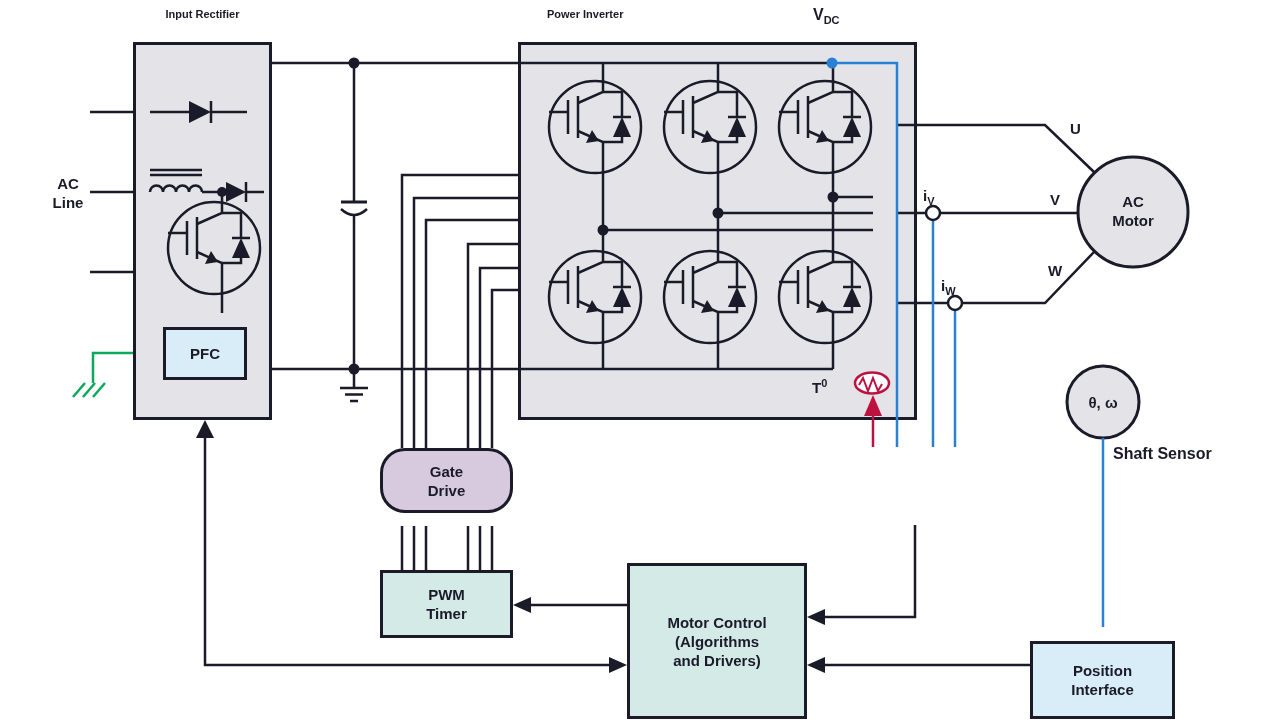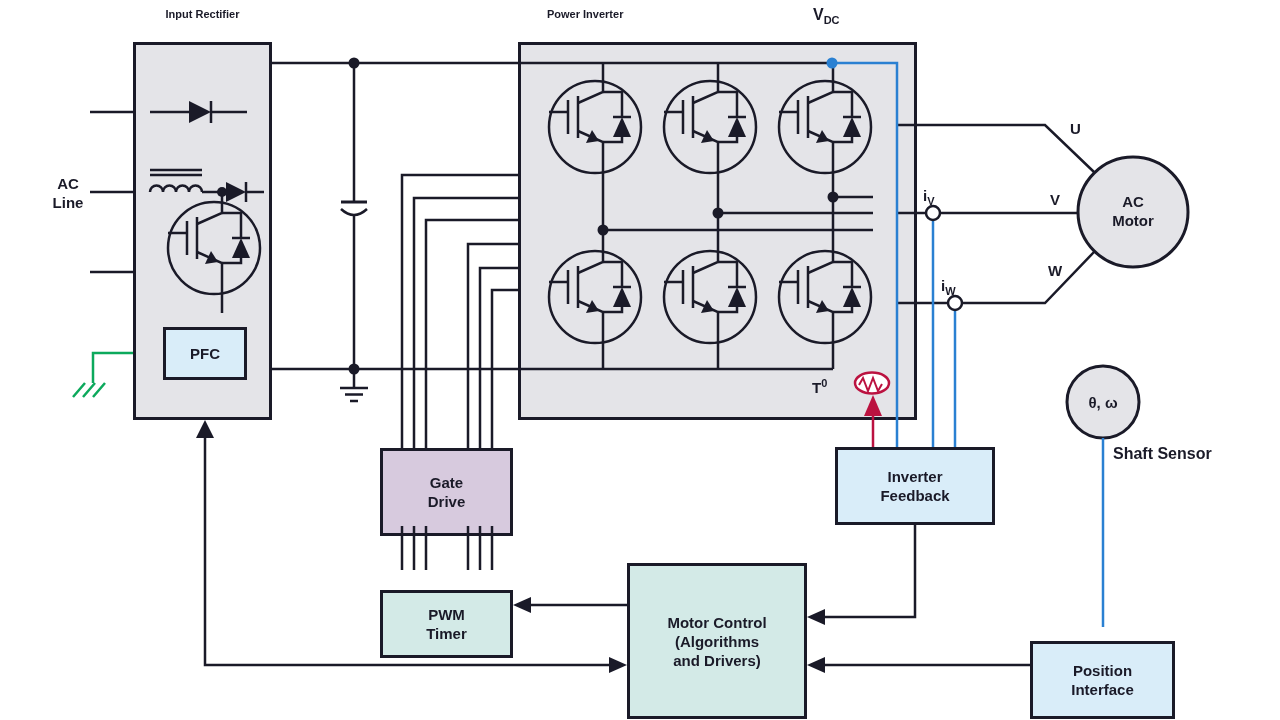--- a/index.html
+++ b/index.html
@@ -40,36 +40,32 @@
 </head>
 <body>
 
 <div id="stage">
 
   <div class="box gray" style="left:133px;top:42px;width:139px;height:378px;"></div>
   <div class="box gray" style="left:518px;top:42px;width:399px;height:378px;"></div>
   <div class="box lblue" style="left:163px;top:327px;width:84px;height:53px;">
     <span class="blabel">PFC</span>
   </div>
-  <div class="box purple" style="left:380px;top:448px;width:133px;height:88px;">
+  <div class="box purple" style="left:380px;top:448px;width:133px;height:65px;border-radius:25px;">
     <span class="blabel">Gate
 Drive</span>
   </div>
-  <div class="box teal" style="left:380px;top:570px;width:133px;height:68px;margin-top:20px;">
+  <div class="box teal" style="left:380px;top:570px;width:133px;height:68px;">
     <span class="blabel">PWM
 Timer</span>
   </div>
   <div class="box teal" style="left:627px;top:563px;width:180px;height:156px;">
     <span class="blabel">Motor Control
 (Algorithms
 and Drivers)</span>
-  </div>
-  <div class="box lblue" style="left:835px;top:447px;width:160px;height:78px;">
-    <span class="blabel">Inverter
-Feedback</span>
   </div>
   <div class="box lblue" style="left:1030px;top:641px;width:145px;height:78px;">
     <span class="blabel">Position
 Interface</span>
   </div>
 
   <svg width="1280" height="720" viewBox="0 0 1280 720">
     <defs>
       <g id="igbt">
         <circle class="sym" r="46"></circle>

